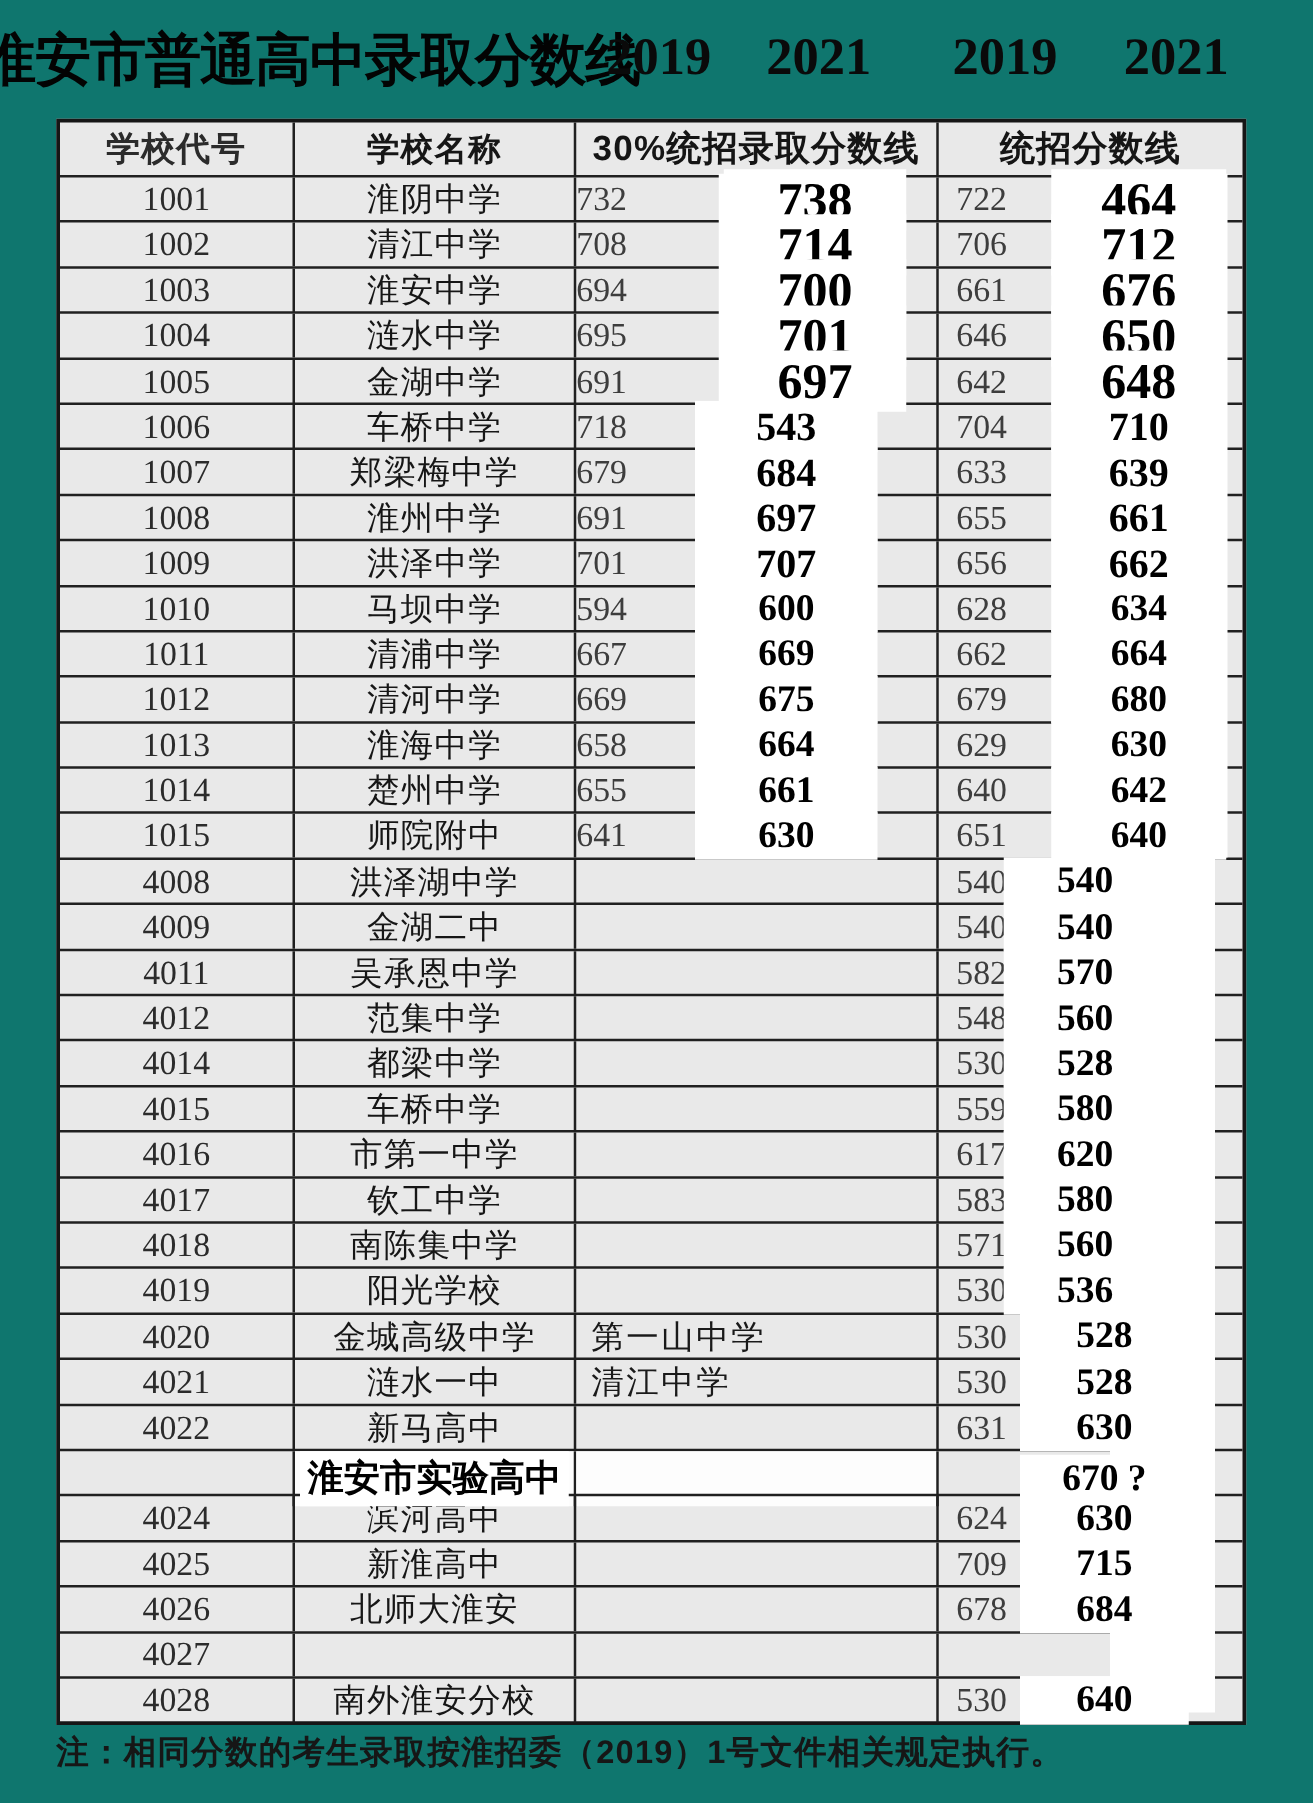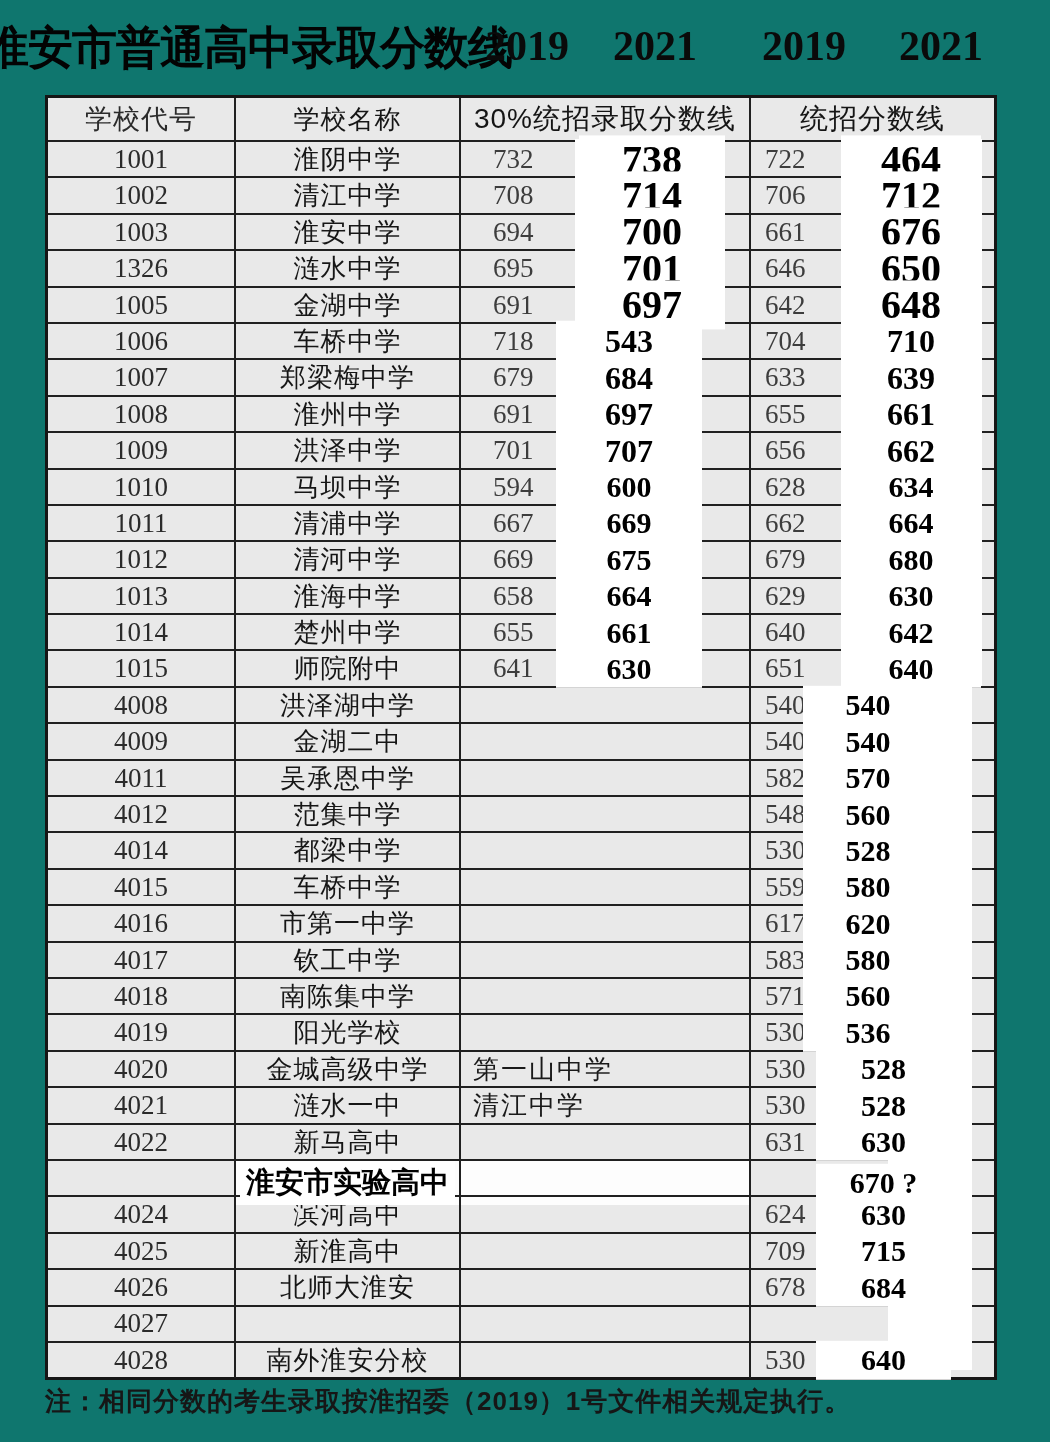--- a/index.html
+++ b/index.html
@@ -28,34 +28,34 @@
     position:absolute; left:45px; top:95px; width:952px;
     border:3px solid #161616; background:#e9e9e9;
   }
   .thead, .row {
     display:grid;
     grid-template-columns:188px 225px 290px 243px;
   }
   .thead { height:42px; }
   .hcell {
     display:flex; align-items:center; justify-content:center;
-    font-size:28px; font-weight:400; color:#151515; letter-spacing:1px;text-align:right;
+    font-size:28px; font-weight:700; color:#151515; letter-spacing:1px;text-align:right;
   }
   .row { height:36.4px; border-top:2px solid #202020; position:relative; }
   .cell { position:relative; display:flex; align-items:center; overflow:visible; }
   .c1, .c2, .c3 { border-right:2px solid #202020; }
   .c1 {
     justify-content:center;
     font-family:"Liberation Serif","DejaVu Serif",serif;
     font-size:27px; color:#2b2b2b;
   }
   .c2 { justify-content:center; font-size:26px; color:#161616; letter-spacing:1px; }
   .print {
     font-family:"Liberation Serif","DejaVu Serif",serif;
-    font-size:27px; color:#3d3d3d; padding-left:32px;
+    font-size:27px; color:#3d3d3d; padding-left:0;
   }
   .c4 .print { padding-left:14px; }
   .alt-name { font-size:26px; color:#1a1a1a; padding-left:12px; letter-spacing:2px; }
   .bold {
     position:absolute; top:50%; transform:translateY(-50%);
     z-index:6; text-align:center;
     font-family:"Liberation Serif","DejaVu Serif",serif;
     font-weight:700; color:#000; background:#ffffff;
     line-height:1.08; padding:3px 0;
     white-space:nowrap;
@@ -142,21 +142,21 @@
           <div class="cell c3">
             <span class="print">694</span>
             <span class="bold xl">700</span>
           </div>
           <div class="cell c4">
             <span class="print">661</span>
             <span class="bold xl pa">676</span>
           </div>
         </div>
         <div class="row">
-          <div class="cell c1">1326</div>
+          <div class="cell c1">1004</div>
           <div class="cell c2">
             <span>涟水中学</span>
           </div>
           <div class="cell c3">
             <span class="print">695</span>
             <span class="bold xl">701</span>
           </div>
           <div class="cell c4">
             <span class="print">646</span>
             <span class="bold xl pa">650</span>

